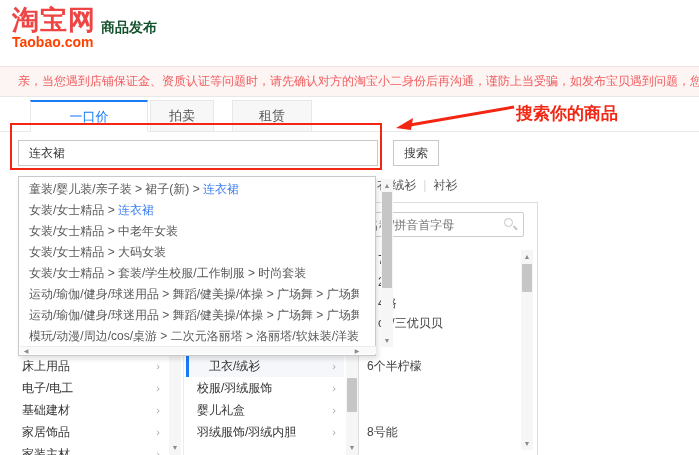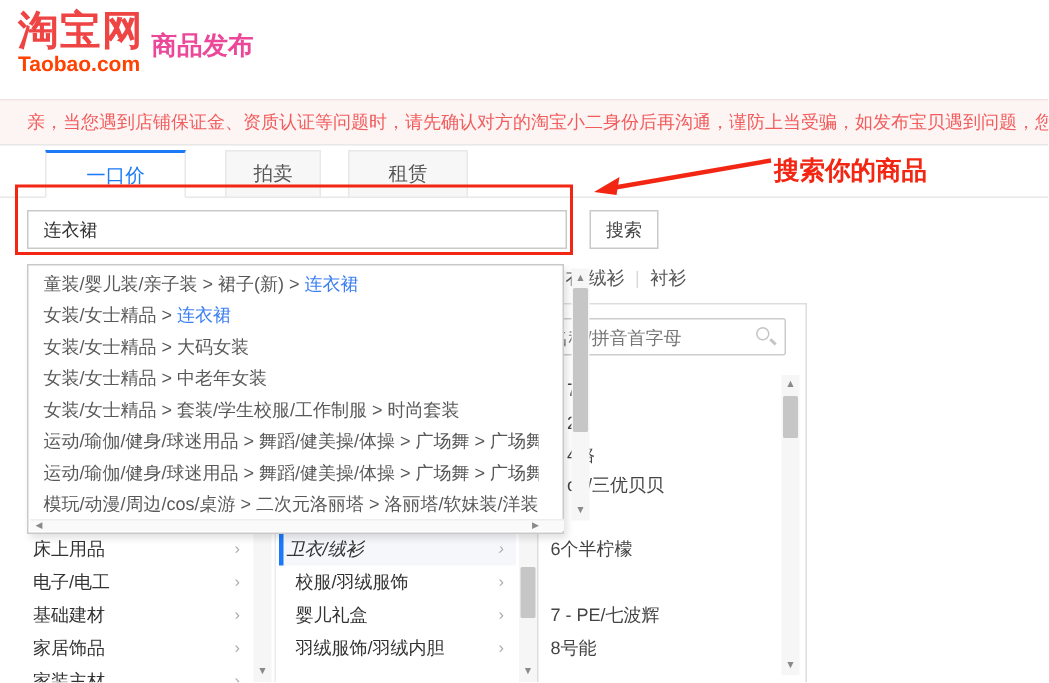--- a/index.html
+++ b/index.html
@@ -4,48 +4,48 @@
 <style>
   * { margin:0; padding:0; box-sizing:border-box; }
   html,body { background:#fff; }
   body { font-family:"Liberation Sans","DejaVu Sans",sans-serif; }
   .canvas { position:relative; width:699px; height:455px; background:#fff; overflow:hidden; }
 
   
   .logo { position:absolute; left:12px; top:6px; width:90px; cursor:pointer; }
   .logo-cn { font-size:27px; font-weight:900; color:#ef4444; letter-spacing:1px; line-height:28px; }
   .logo-en { font-size:14px; font-weight:bold; color:#ff4200; line-height:16px; }
-  .page-title { position:absolute; left:101px; top:19px; font-size:17px; font-weight:bold; color:#ec4899; }
+  .page-title { position:absolute; left:101px; top:19px; font-size:14px; font-weight:bold; color:#14532d; }
 
   
   .notice { position:absolute; left:0; top:66px; width:699px; height:31px;
             background:#fdf4f4; border-top:1px solid #f3e3e3; border-bottom:1px solid #e8e8e8;
             color:#f25c5c; font-size:12px; line-height:29px; padding-left:18px; white-space:nowrap; overflow:hidden; }
 
   
   .tabline { position:absolute; left:0; top:131px; width:699px; height:1px; background:#e8e8e8; }
   .tab { position:absolute; top:100px; height:32px; line-height:30px; text-align:center;
          font-size:13px; color:#555; background:#f7f7f7; border:1px solid #e8e8e8; cursor:pointer; }
   .tab.active { background:#fff; color:#1a7af8; border-top:2px solid #1a7af8; border-bottom:1px solid #fff; z-index:2; }
-  .tab1 { left:30px; width:94px; }
+  .tab1 { left:30px; width:118px; }
   .tab2 { left:150px; width:64px; }
   .tab3 { left:232px; width:80px; }
 
   
   .search-input { position:absolute; left:18px; top:140px; width:360px; height:26px;
                   border:1px solid #c9c9c9; font-size:12px; color:#333; padding-left:10px; outline:none; }
   .search-btn { position:absolute; left:393px; top:140px; width:46px; height:26px;
                 background:#fff; border:1px solid #c9c9c9; font-size:12px; color:#444; cursor:pointer; }
 
   
   .cat-item { position:absolute; height:22px; line-height:22px; font-size:12px; color:#333; cursor:pointer; }
   .cat-item .chev { position:absolute; right:8px; top:0; color:#aaa; font-size:11px; }
   .col1 .cat-item { left:18px; width:150px; padding-left:4px; }
   .col2 .cat-item { left:186px; width:158px; padding-left:11px; }
-  .col2 .cat-item.active { border-left:3px solid #1a7af8; background:#f5f7fa; padding-left:2px;font-style:italic; }
+  .col2 .cat-item.active { border-left:3px solid #1a7af8; background:#f5f7fa; padding-left:20px; }
   .colsep { position:absolute; left:183px; top:354px; width:1px; height:101px; background:#ececec; }
 
   .vscroll { position:absolute; width:12px; background:#f6f6f6; }
   .vscroll .arr { position:absolute; left:0; width:12px; height:11px; font-size:7px; color:#8a8a8a; text-align:center; line-height:11px; cursor:pointer; }
   .vscroll .thumb { position:absolute; left:1px; width:10px; background:#c6c6c6; border-radius:1px; cursor:pointer; }
 
   
   .brand-panel { position:absolute; left:358px; top:202px; width:180px; height:253px;
                  background:#fff; border:1px solid #ddd; border-bottom:none; }
   .crumb { position:absolute; left:377px; top:177px; font-size:12px; color:#555; }
@@ -130,35 +130,34 @@
       <div class="lens"></div>
       <div class="handle"></div>
     </div>
 
   <div class="brand-frag" style="top:250px"><span>7</span></div>
   <div class="brand-frag" style="top:272px"><span>2b</span></div>
   <div class="brand-frag" style="top:293px"><span>4路</span></div>
   <div class="brand-frag" style="top:313px"><span>ob/三优贝贝</span></div>
 
   <div class="brand-item" style="top:355px"><span>6个半柠檬</span></div>
-  <div class="brand-item" style="top:399px"><span>7 - PE/七波辉</span></div>
   <div class="brand-item" style="top:421px"><span>8号能</span></div>
 
   <div class="vscroll" style="left:521px; top:250px; height:200px;">
     <div class="arr" style="top:1px;">▲</div>
     <div class="thumb" style="top:14px; height:28px;"></div>
     <div class="arr" style="bottom:1px;">▼</div>
   </div>
 
   <div class="dropdown">
     <div class="sug-list">
       <div class="sug"><span>童装/婴儿装/亲子装 &gt; 裙子(新) &gt; </span><span class="hl">连衣裙</span></div>
       <div class="sug"><span>女装/女士精品 &gt; </span><span class="hl">连衣裙</span></div>
+      <div class="sug"><span>女装/女士精品 &gt; 中老年女装</span><span class="hl"></span></div>
       <div class="sug"><span>女装/女士精品 &gt; 大码女装</span><span class="hl"></span></div>
-      <div class="sug"><span>女装/女士精品 &gt; 中老年女装</span><span class="hl"></span></div>
       <div class="sug"><span>女装/女士精品 &gt; 套装/学生校服/工作制服 &gt; 时尚套装</span><span class="hl"></span></div>
       <div class="sug"><span>运动/瑜伽/健身/球迷用品 &gt; 舞蹈/健美操/体操 &gt; 广场舞 &gt; 广场舞</span></div>
       <div class="sug"><span>运动/瑜伽/健身/球迷用品 &gt; 舞蹈/健美操/体操 &gt; 广场舞 &gt; 广场舞套装</span><span class="hl"></span></div>
       <div class="sug"><span>模玩/动漫/周边/cos/桌游 &gt; 二次元洛丽塔 &gt; 洛丽塔/软妹装/洋装</span><span class="hl"></span></div>
     </div>
     <div class="vscroll dd-vscroll">
       <div class="arr" style="top:1px;">▲</div>
       <div class="thumb" style="top:13px; height:96px;"></div>
       <div class="arr" style="bottom:1px;">▼</div>
     </div>

